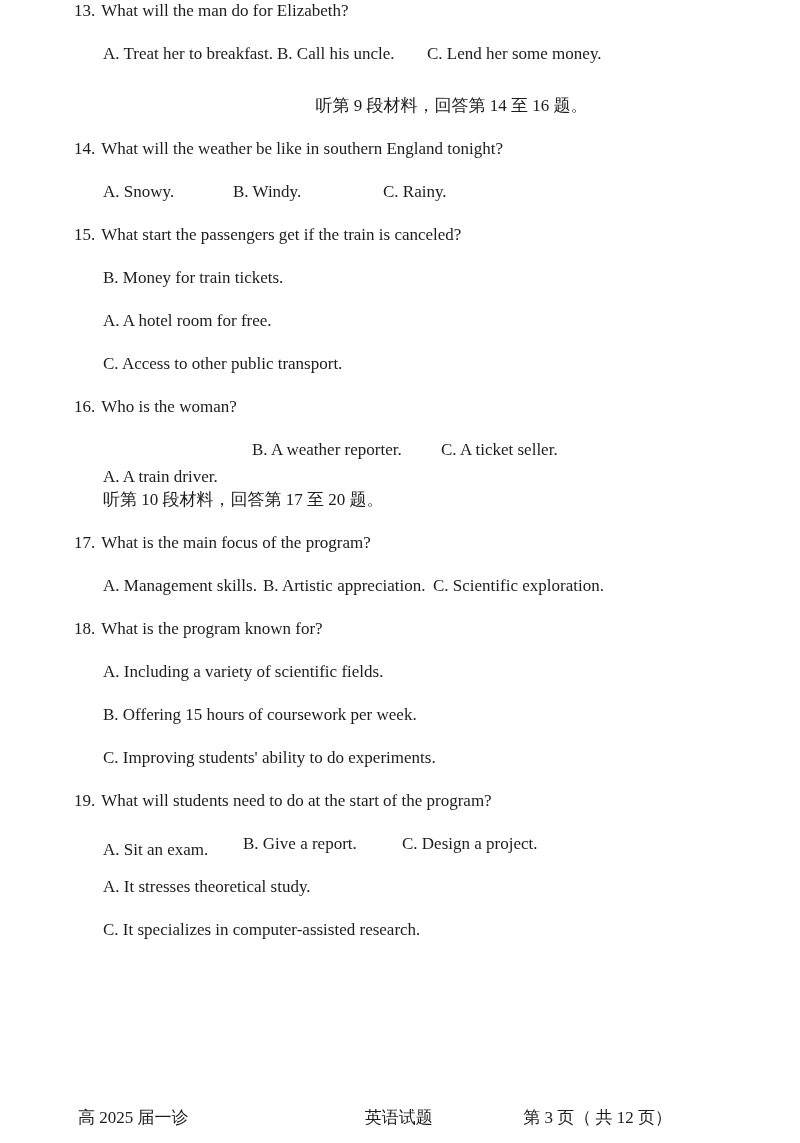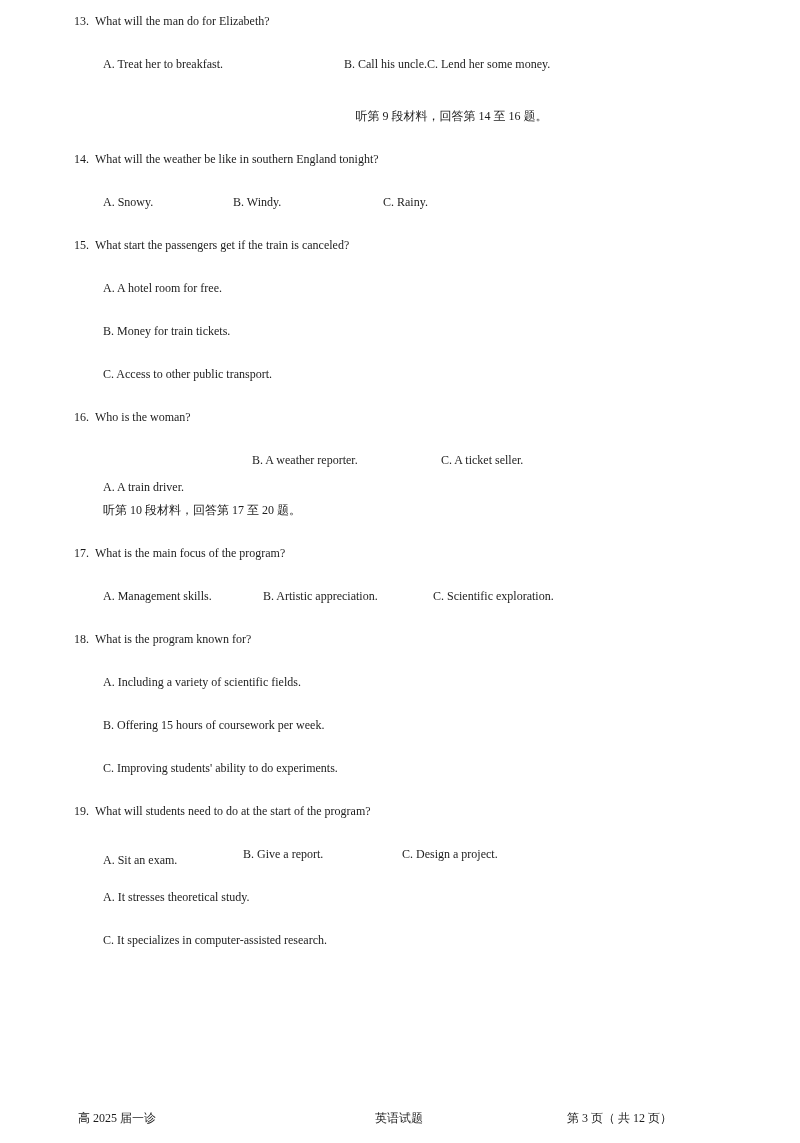--- a/index.html
+++ b/index.html
@@ -8,44 +8,44 @@
     background: #e8e8e8;
   }
   .page {
     position: relative;
     width: 800px;
     height: 1143px;
     margin: 0 auto;
     background: #ffffff;
     color: #1c1c1c;
     font-family: "Liberation Serif", "DejaVu Serif", serif;
-    font-size: 12px;
+    font-size: 17px;
     box-sizing: border-box;
-    padding-top: 12px;
+    padding-top: 1px;
     overflow: hidden;
   }
   .line {
     height: 19px;
     line-height: 19px;
     margin: 0 0 24px 74px;
     white-space: nowrap;
   }
   .q-line .q-num {
     display: inline-block;
     margin-right: 6px;
   }
   .opt-row, .opt-line {
     margin-left: 103px;
   }
   .opt {
     display: inline-block;
     vertical-align: top;
   }
   .wa13 { width: 174px; }
-  .wb13 { width: 150px; text-align: right; }
+  .wb13 { width: 150px; }
   .wa14 { width: 130px; }
   .wb14 { width: 150px; }
   .wa16 { width: 149px; margin-top: 27px; }
   .wb16 { width: 189px; }
   .wa17 { width: 160px; }
   .wb17 { width: 170px; }
   .wa19 { width: 140px; margin-top: 6px; }
   .wb19 { width: 159px; }
   .note {
     margin-left: 103px;
@@ -81,22 +81,22 @@
   <div class="line q-line">
     <span class="q-num">14.</span><span class="q-text">What will the weather be like in southern England tonight?</span>
   </div>
   <div class="line opt-row">
     <span class="opt wa14">A. Snowy.</span><span class="opt wb14">B. Windy.</span><span class="opt">C. Rainy.</span>
   </div>
 
   <div class="line q-line">
     <span class="q-num">15.</span><span class="q-text">What start the passengers get if the train is canceled?</span>
   </div>
+  <div class="line opt-line">B. Money for train tickets.</div>
   <div class="line opt-line">A. A hotel room for free.</div>
-  <div class="line opt-line">B. Money for train tickets.</div>
   <div class="line opt-line">C. Access to other public transport.</div>
 
   <div class="line q-line">
     <span class="q-num">16.</span><span class="q-text">Who is the woman?</span>
   </div>
   <div class="line opt-row">
     <span class="opt wa16">A. A train driver.</span><span class="opt wb16">B. A weather reporter.</span><span class="opt">C. A ticket seller.</span>
   </div>
 
   <div class="line note gap-note-2">听第 10 段材料，回答第 17 至 20 题。</div>

